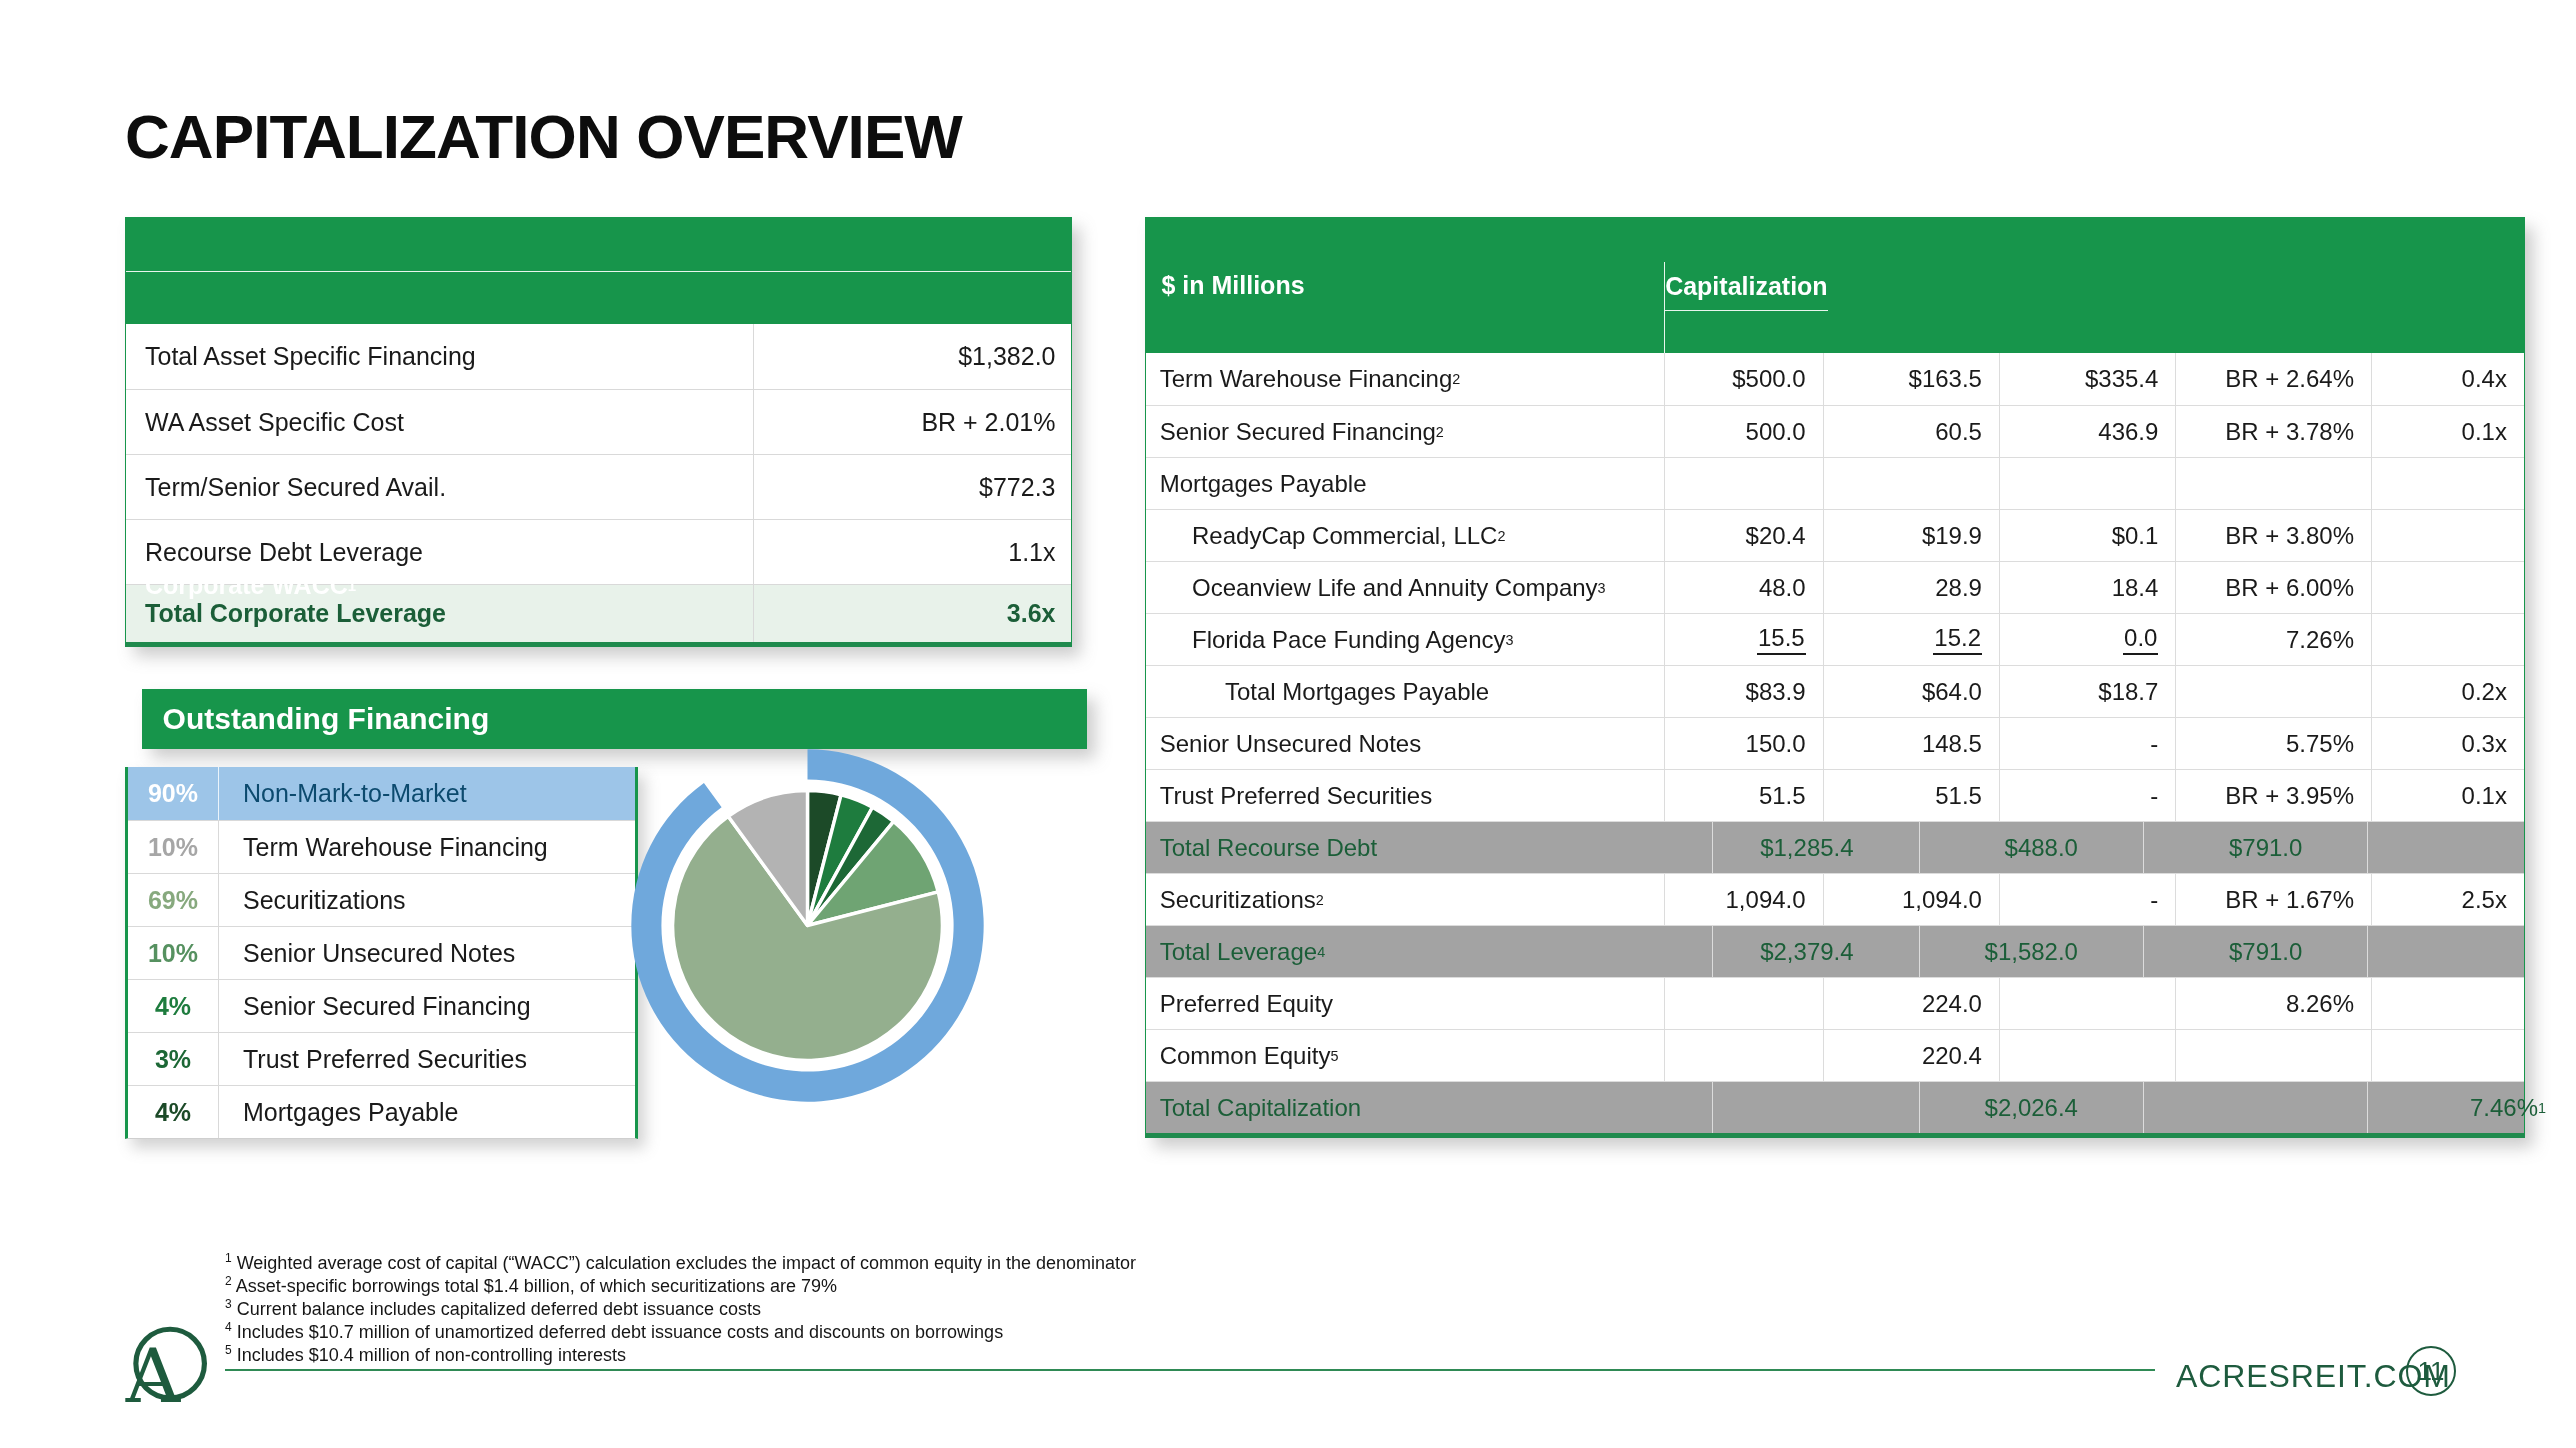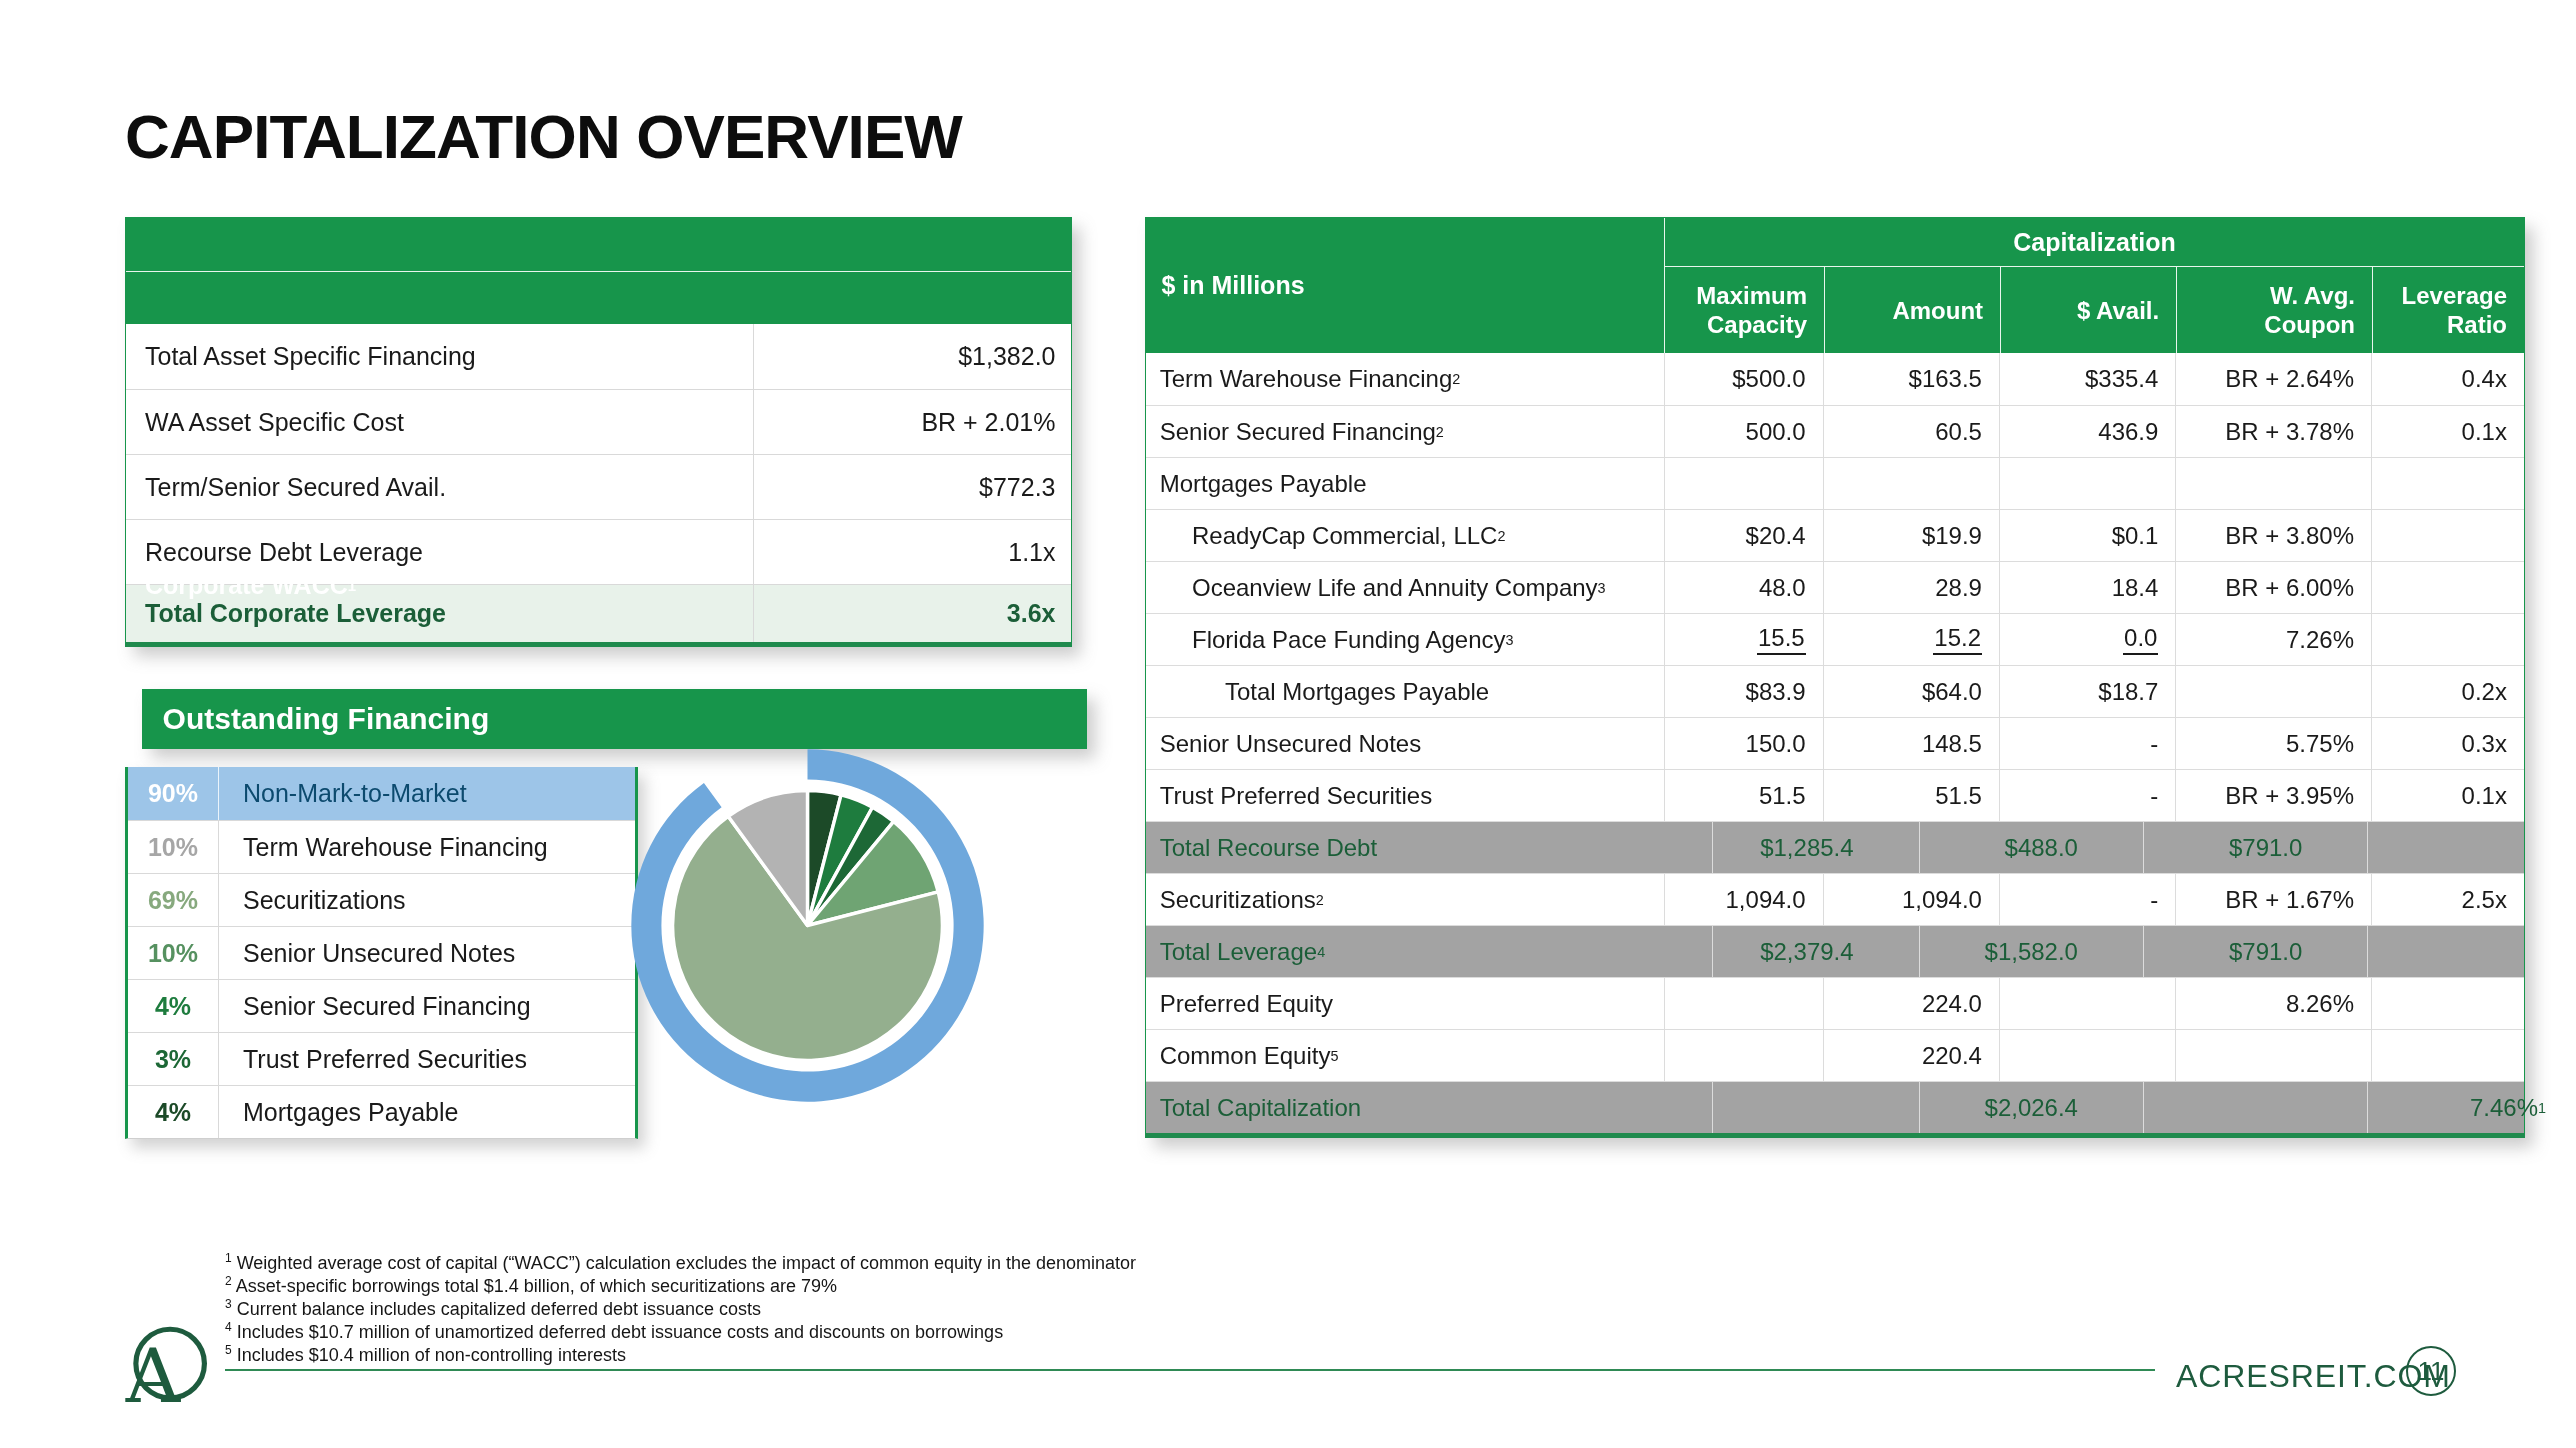--- a/index.html
+++ b/index.html
@@ -46,21 +46,21 @@
 
   
   .pie-wrap{position:absolute;left:621px;top:739px;width:373px;height:373px;}
 
   
   .cap{position:absolute;left:1145px;top:217px;width:1378px;background:#fff;
        border:1.7px solid #17954b;border-bottom:5.2px solid #1f8a4d;
        box-shadow:8.6px 10.3px 15.5px rgba(110,110,110,.35);}
   .cap-head{height:135px;background:#17954b;color:#fff;font-weight:bold;display:flex;}
   .ch-left{flex:0 0 37.6%;display:flex;align-items:center;padding-left:15.5px;font-size:25px;box-sizing:border-box;}
-  .ch-right{flex:1;display:flex;flex-direction:column;border-left:1.7px solid rgba(255,255,255,.9);}
+  .ch-right{flex:1;display:flex;flex-direction:row;border-left:1.7px solid rgba(255,255,255,.9);margin-top:44px;}
   .ch-cap{height:48px;display:flex;align-items:center;justify-content:center;
           font-size:25px;border-bottom:1.7px solid rgba(255,255,255,.9);}
   .ch-cols{flex:1;display:flex;}
   .ch-col{display:flex;align-items:center;justify-content:flex-end;text-align:right;
           padding-right:17px;font-size:24px;line-height:29px;box-sizing:border-box;}
   .ch-col + .ch-col{border-left:1.7px solid rgba(255,255,255,.9);}
   .ch-col.w1{flex:0 0 18.5%;} .ch-col.w2{flex:0 0 20.5%;} .ch-col.w3{flex:0 0 20.5%;}
   .ch-col.w4{flex:0 0 22.8%;} .ch-col.w5{flex:1;}
 
   .trow{display:grid;grid-template-columns:37.6% 11.5% 12.8% 12.8% 14.2% 11.1%;
@@ -167,27 +167,20 @@
         <path d="M217 217 L369.07 177.96 A157 157 0 1 1 124.72 89.98 Z" fill="#94af8e" stroke="#ffffff" stroke-width="4" stroke-linejoin="round"></path>
         <path d="M217 217 L124.72 89.98 A157 157 0 0 1 217 60 Z" fill="#b3b3b3" stroke="#ffffff" stroke-width="4" stroke-linejoin="round"></path>
       </svg>
   </div>
 
   <div class="cap">
     <div class="cap-head">
       <div class="ch-left">$ in Millions</div>
       <div class="ch-right">
         <div class="ch-cap">Capitalization</div>
-        <div class="ch-cols">
-          <div class="ch-col w1">Maximum Capacity</div>
-          <div class="ch-col w2">Amount</div>
-          <div class="ch-col w3">$ Avail.</div>
-          <div class="ch-col w4">W. Avg. Coupon</div>
-          <div class="ch-col w5">Leverage Ratio</div>
-        </div>
       </div>
     </div>
     <div>
         <div class="trow first">
           <div class="lab">Term Warehouse Financing <sup>2</sup></div>
           <div class="val">$500.0</div>
           <div class="val">$163.5</div>
           <div class="val">$335.4</div>
           <div class="val">BR + 2.64%</div>
           <div class="val">0.4x</div>

